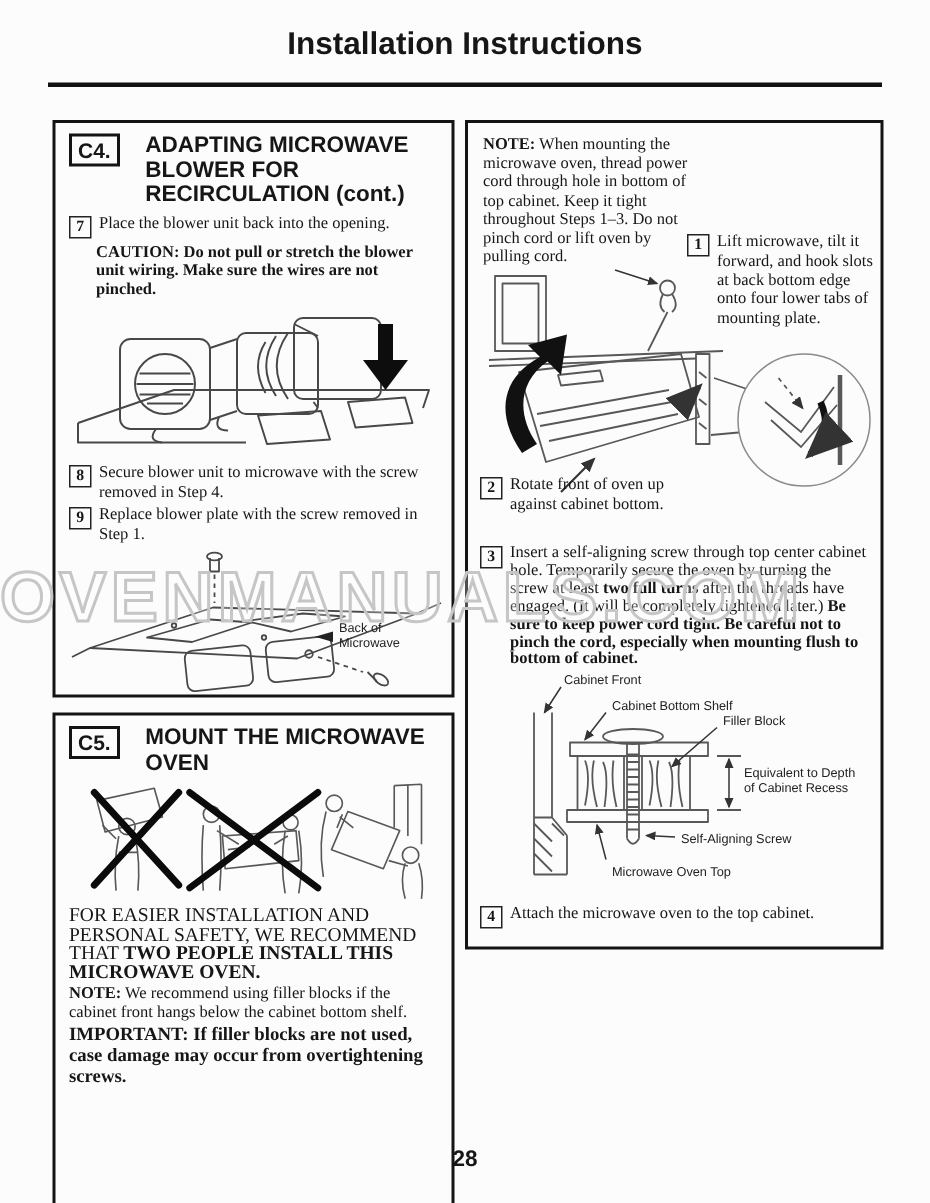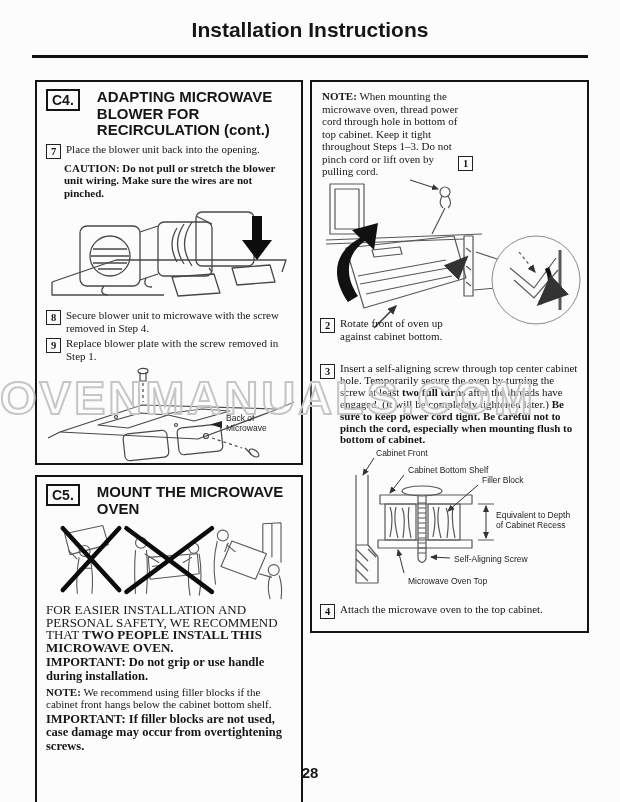--- a/index.html
+++ b/index.html
@@ -155,35 +155,35 @@
           <path d="M68,8 L6,76"></path>
       <path d="M76,8 L170,78"></path>
           <path d="M170,8 L76,78"></path>
     </g>
   </svg>
   </div>
 
   <div class="caps">
     <span>FOR EASIER INSTALLATION AND PERSONAL SAFETY, WE RECOMMEND THAT </span><span class="bold">TWO PEOPLE INSTALL THIS MICROWAVE OVEN.</span>
   </div>
-  <div class="imp">IMPORTANT: Do not grip or use handle during installation.</div>
   <div class="note">
     <span class="bold">NOTE:</span><span> We recommend using filler blocks if the cabinet front hangs below the cabinet bottom shelf.</span>
   </div>
   <div class="imp">IMPORTANT: If filler blocks are not used, case damage may occur from overtightening screws.</div>
 </div>
 
 <div class="abs secbox box-mount">
 
   <div class="abs m-note">
     <span class="bold">NOTE:</span><span> When mounting the microwave oven, thread power cord through hole in bottom of top cabinet. Keep it tight throughout Steps 1–3. Do not pinch cord or lift oven by pulling cord.</span>
   </div>
 
   <div class="abs m-step1 step">
     <span class="stepnum">1</span>
+    <span class="steptext">Lift microwave, tilt it forward, and hook slots at back bottom edge onto four lower tabs of mounting plate.</span>
   </div>
 
   <div class="abs m-svgmount">
   <svg width="272" height="152" viewBox="0 0 272 152">
     <defs>
       <marker id="ah" markerWidth="8" markerHeight="8" refX="6" refY="3" orient="auto">
         <path d="M0,0 L7,3 L0,6 Z" fill="#333"></path>
       </marker>
     </defs>
     <g stroke="#585858" fill="none" stroke-width="1.2" stroke-linejoin="round">

